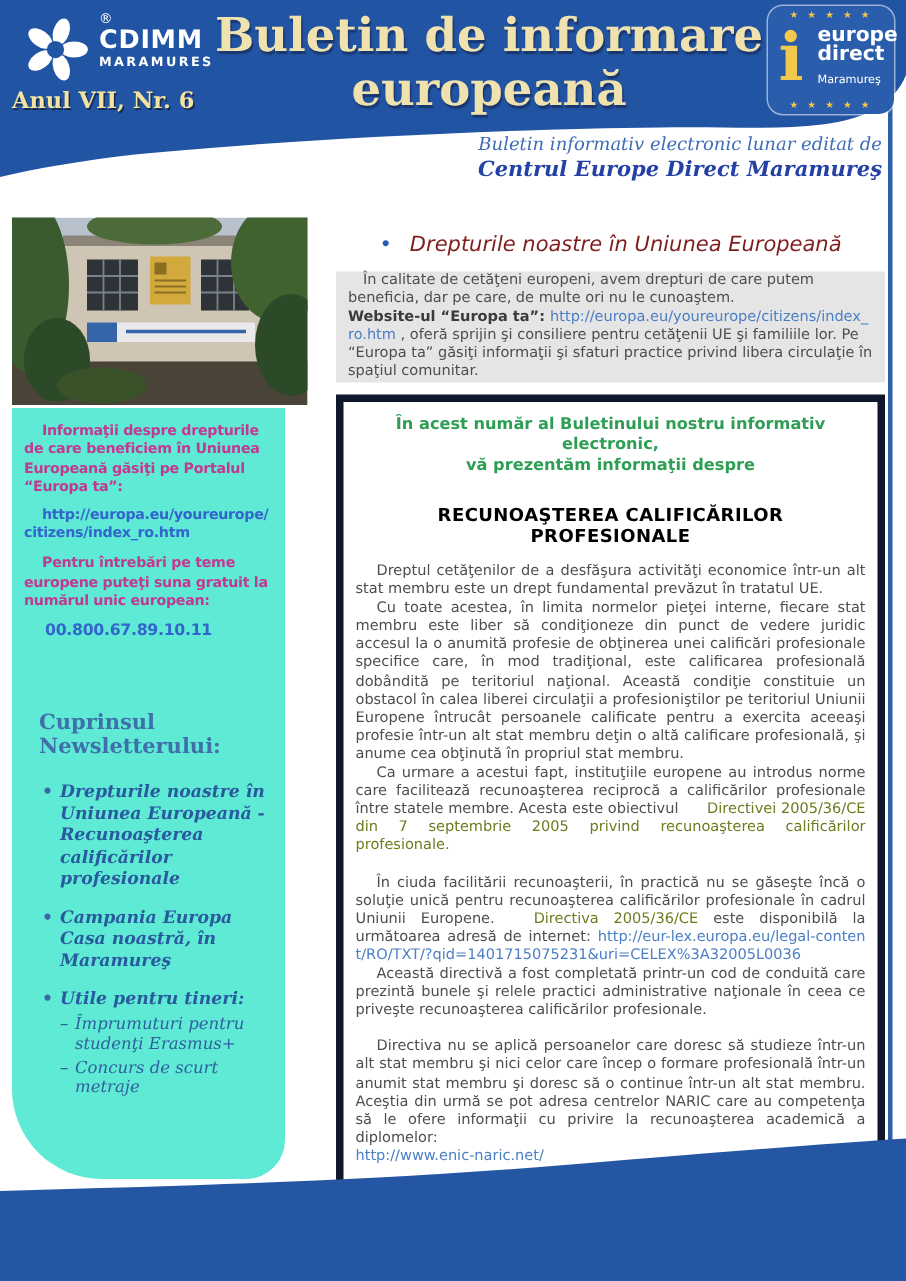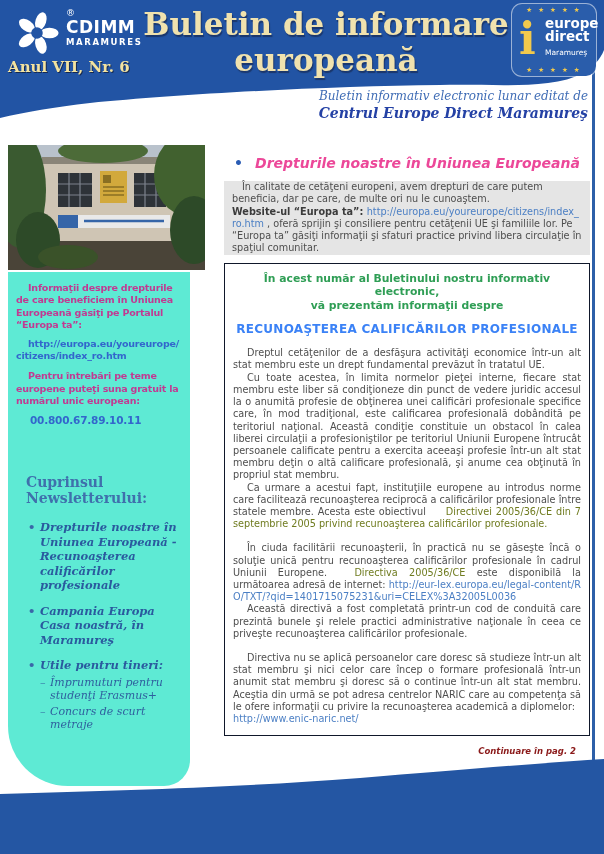--- a/index.html
+++ b/index.html
@@ -51,30 +51,30 @@
     font-family:"DejaVu Serif",serif;font-style:italic;font-weight:bold;font-size:11.5px;
     color:#2a5a9e;line-height:14.5px;}
   .toc-list>li::before{content:"•";position:absolute;left:0;top:0;color:#3a67a8;font-style:normal;}
   .toc-sub{list-style:none;margin:3px 0 0 0;padding:0;}
   .toc-sub li{position:relative;padding-left:10px;margin-top:2px;font-weight:normal;font-size:11px;
     color:#2f5f9e;line-height:13.5px;}
   .toc-sub li::before{content:"–";position:absolute;left:0;top:0;}
 
   
   .main-col{position:absolute;left:224px;top:155px;width:366px;z-index:2;}
-  .main-title{text-align:center;color:#ec4899;font-weight:bold;font-style:italic;font-size:14px;}
+  .main-title{text-align:center;color:#7f1d1d;font-weight:normal;font-style:italic;font-size:14px;}
   .main-title .ttl::before{content:"•";font-style:normal;margin-right:12px;color:#2a5cb4;}
   .intro-box{margin-top:10px;background:#e5e5e5;padding:0 8px;color:#4e4e4e;
     font-size:9.7px;line-height:12.3px;}
   .intro-box .ind{text-indent:10px;}
   .intro-box b{color:#3b3b3b;}
   a.doc-link{color:#4b7fc4;text-decoration:none;word-break:break-all;}
-  .article-box{margin-top:8px;border:1px solid #0f172a;background:#fff;padding:8px 8px 10px 8px;min-height:420px;box-sizing:border-box;}
+  .article-box{margin-top:8px;border:5px solid #0f172a;background:#fff;padding:8px 8px 10px 8px;min-height:420px;box-sizing:border-box;}
   .green-head{ text-align:center;color:#2f9e55;font-weight:bold;font-size:10.8px;line-height:13.5px;}
-  .blue-head{text-align:center;color:#3b82f6;font-weight:bold;font-size:12px;letter-spacing:.3px;margin-top:10px;}
+  .blue-head{text-align:center;color:#000000;font-weight:bold;font-size:12px;letter-spacing:.3px;margin-top:20px;}
   .article-body{margin-top:11px;color:#4e4e4e;font-size:9.7px;line-height:12.2px;text-align:justify;}
   .para{text-indent:14px;}
   .para.gap{margin-top:12px;}
   .gtxt{color:#6f7b1f;font-weight:normal;margin-left:16px;}
   .continuation{margin-top:10px;text-align:right;padding-right:14px;color:#8b1a1a;
     font-size:8.5px;font-weight:bold;font-style:italic;}
 
   
   .right-stripe{position:absolute;left:592px;top:66px;width:3px;height:696px;background:#2d5fa8;z-index:1;}
   .footer-svg{position:absolute;left:0;top:754px;width:604px;height:100px;z-index:3;}

